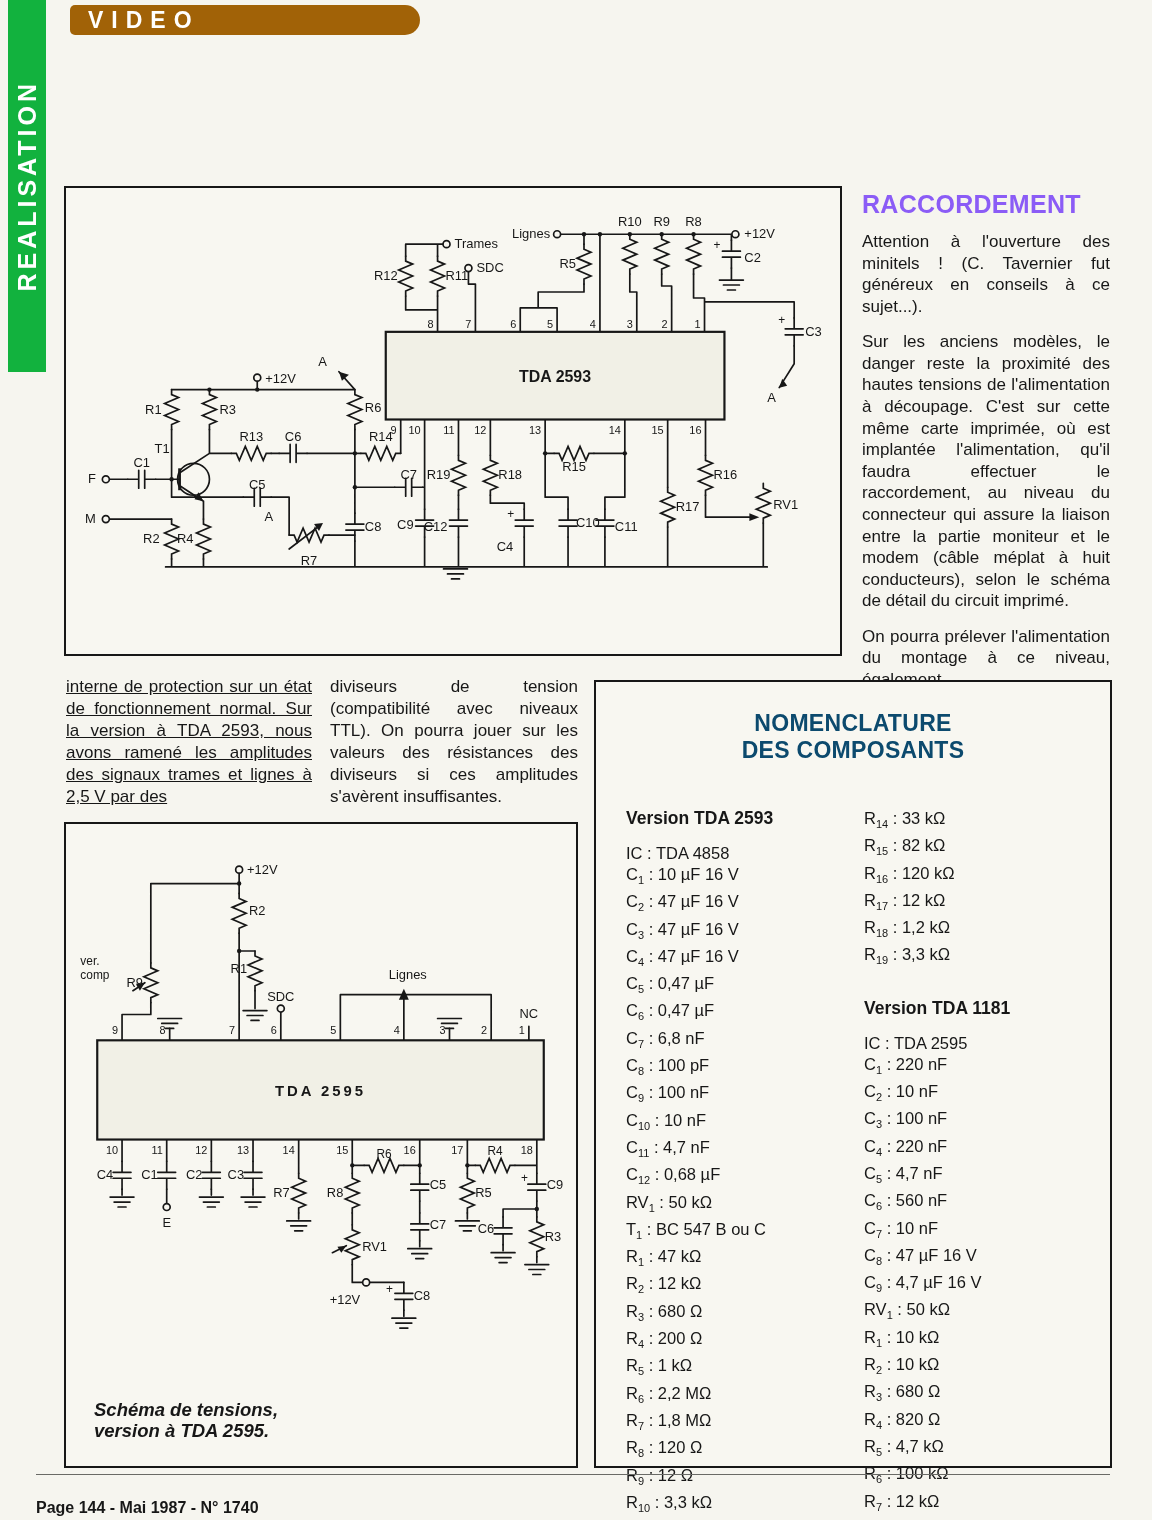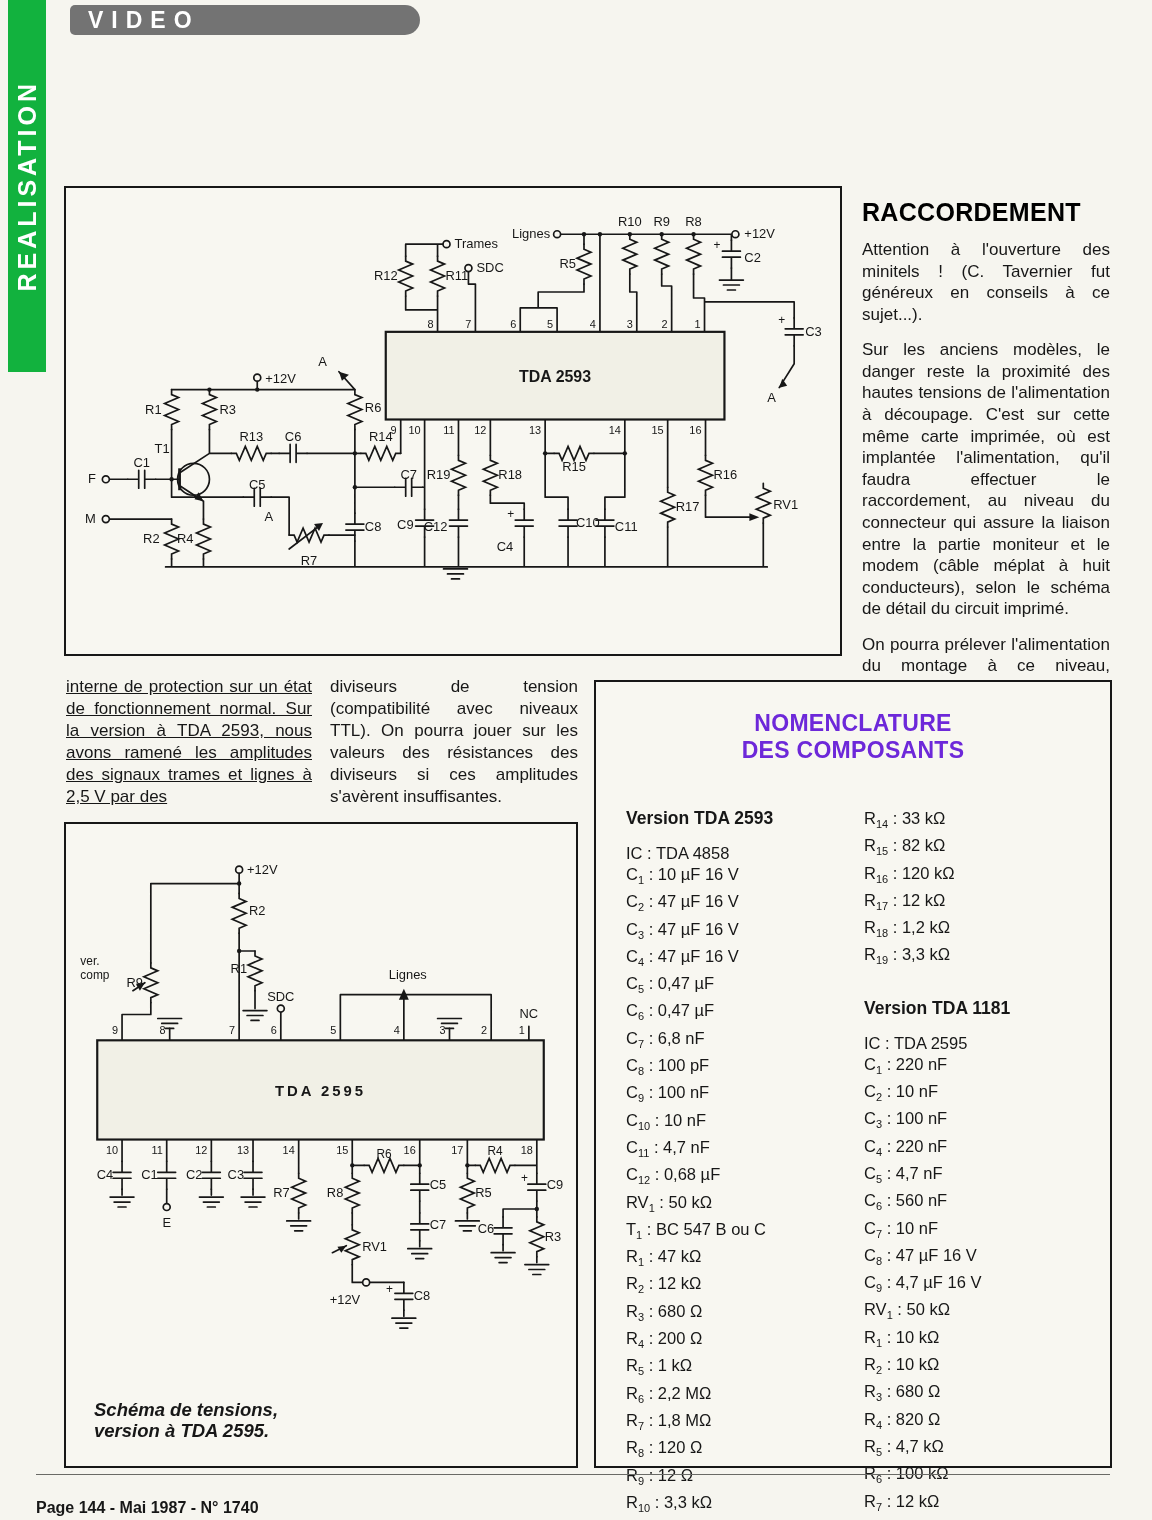--- a/index.html
+++ b/index.html
@@ -3,40 +3,40 @@
 <meta charset="utf-8">
 <style>
   html,body{margin:0;padding:0;background:#9a9a96;}
   .page{position:relative;width:1152px;height:1520px;margin:0 auto;background:#f6f5ef;
         font-family:"Liberation Sans",sans-serif;color:#171717;overflow:hidden;}
   
   .sidebar{position:absolute;left:8px;top:0;width:38px;height:372px;background:#12b23e;
            display:flex;align-items:center;justify-content:center;}
   .sidebar span{writing-mode:vertical-rl;transform:rotate(180deg);color:#ffffff;
                 font-weight:700;font-size:25px;letter-spacing:4px;}
-  .video-tab{position:absolute;left:70px;top:5px;width:350px;height:30px;background:#737373;
+  .video-tab{position:absolute;left:70px;top:5px;width:350px;height:30px;background:#a16207;
              border-radius:5px 15px 15px 5px;display:flex;align-items:center;padding-left:18px;box-sizing:border-box;}
   .video-tab span{color:#fff;font-weight:700;font-size:23px;letter-spacing:8px;}
   
   .box{position:absolute;border:2.5px solid #171717;background:#f8f7f1;box-sizing:border-box;}
   #schem1{left:64px;top:186px;width:778px;height:470px;}
   #schem2{left:64px;top:822px;width:514px;height:646px;}
   #nom{left:594px;top:680px;width:518px;height:788px;}
   .caption{position:absolute;font-style:italic;font-weight:700;font-size:18.5px;line-height:1.15;}
   #schem1 .caption{left:28px;top:424px;}
   #schem2 .caption{left:28px;top:556px;}
   
   #racc{position:absolute;left:862px;top:190px;width:248px;}
-  #racc h2{color:#000000;font-size:25px;margin:8px 0 12px;letter-spacing:.3px;}
+  #racc h2{color:#8b5cf6;font-size:25px;margin:0 0 12px;letter-spacing:.3px;}
   #racc p{font-size:17px;line-height:1.27;text-align:justify;margin:0 0 14px;}
   .bodycol{position:absolute;top:676px;width:248px;font-size:17px;line-height:1.3;text-align:justify;}
   #bodycol1{left:66px;width:246px;text-decoration:underline;}
   #bodycol2{left:330px;}
   
-  #nom h3{color:#6d28d9;text-align:center;font-size:23px;line-height:1.18;margin:28px 0 0;letter-spacing:.3px;}
+  #nom h3{color:#0c4a6e;text-align:center;font-size:23px;line-height:1.18;margin:28px 0 0;letter-spacing:.3px;}
   .nomcol{position:absolute;font-size:16.5px;line-height:21px;}
   #nomcol1{left:30px;top:126px;width:228px;}
   #nomcol2{left:268px;top:126px;width:240px;}
   .nomhead{font-weight:700;font-size:17.5px;margin:0 0 14px;}
   #nomcol2 .nomhead{margin-top:26px;}
   .nom-item{white-space:nowrap;}
   .nom-item sub{font-size:11px;}
   
   .footrule{position:absolute;left:36px;top:1474px;width:1074px;border-top:1.5px solid #6a6a66;}
   .footer{position:absolute;left:36px;top:1483px;font-weight:700;font-size:16px;}

